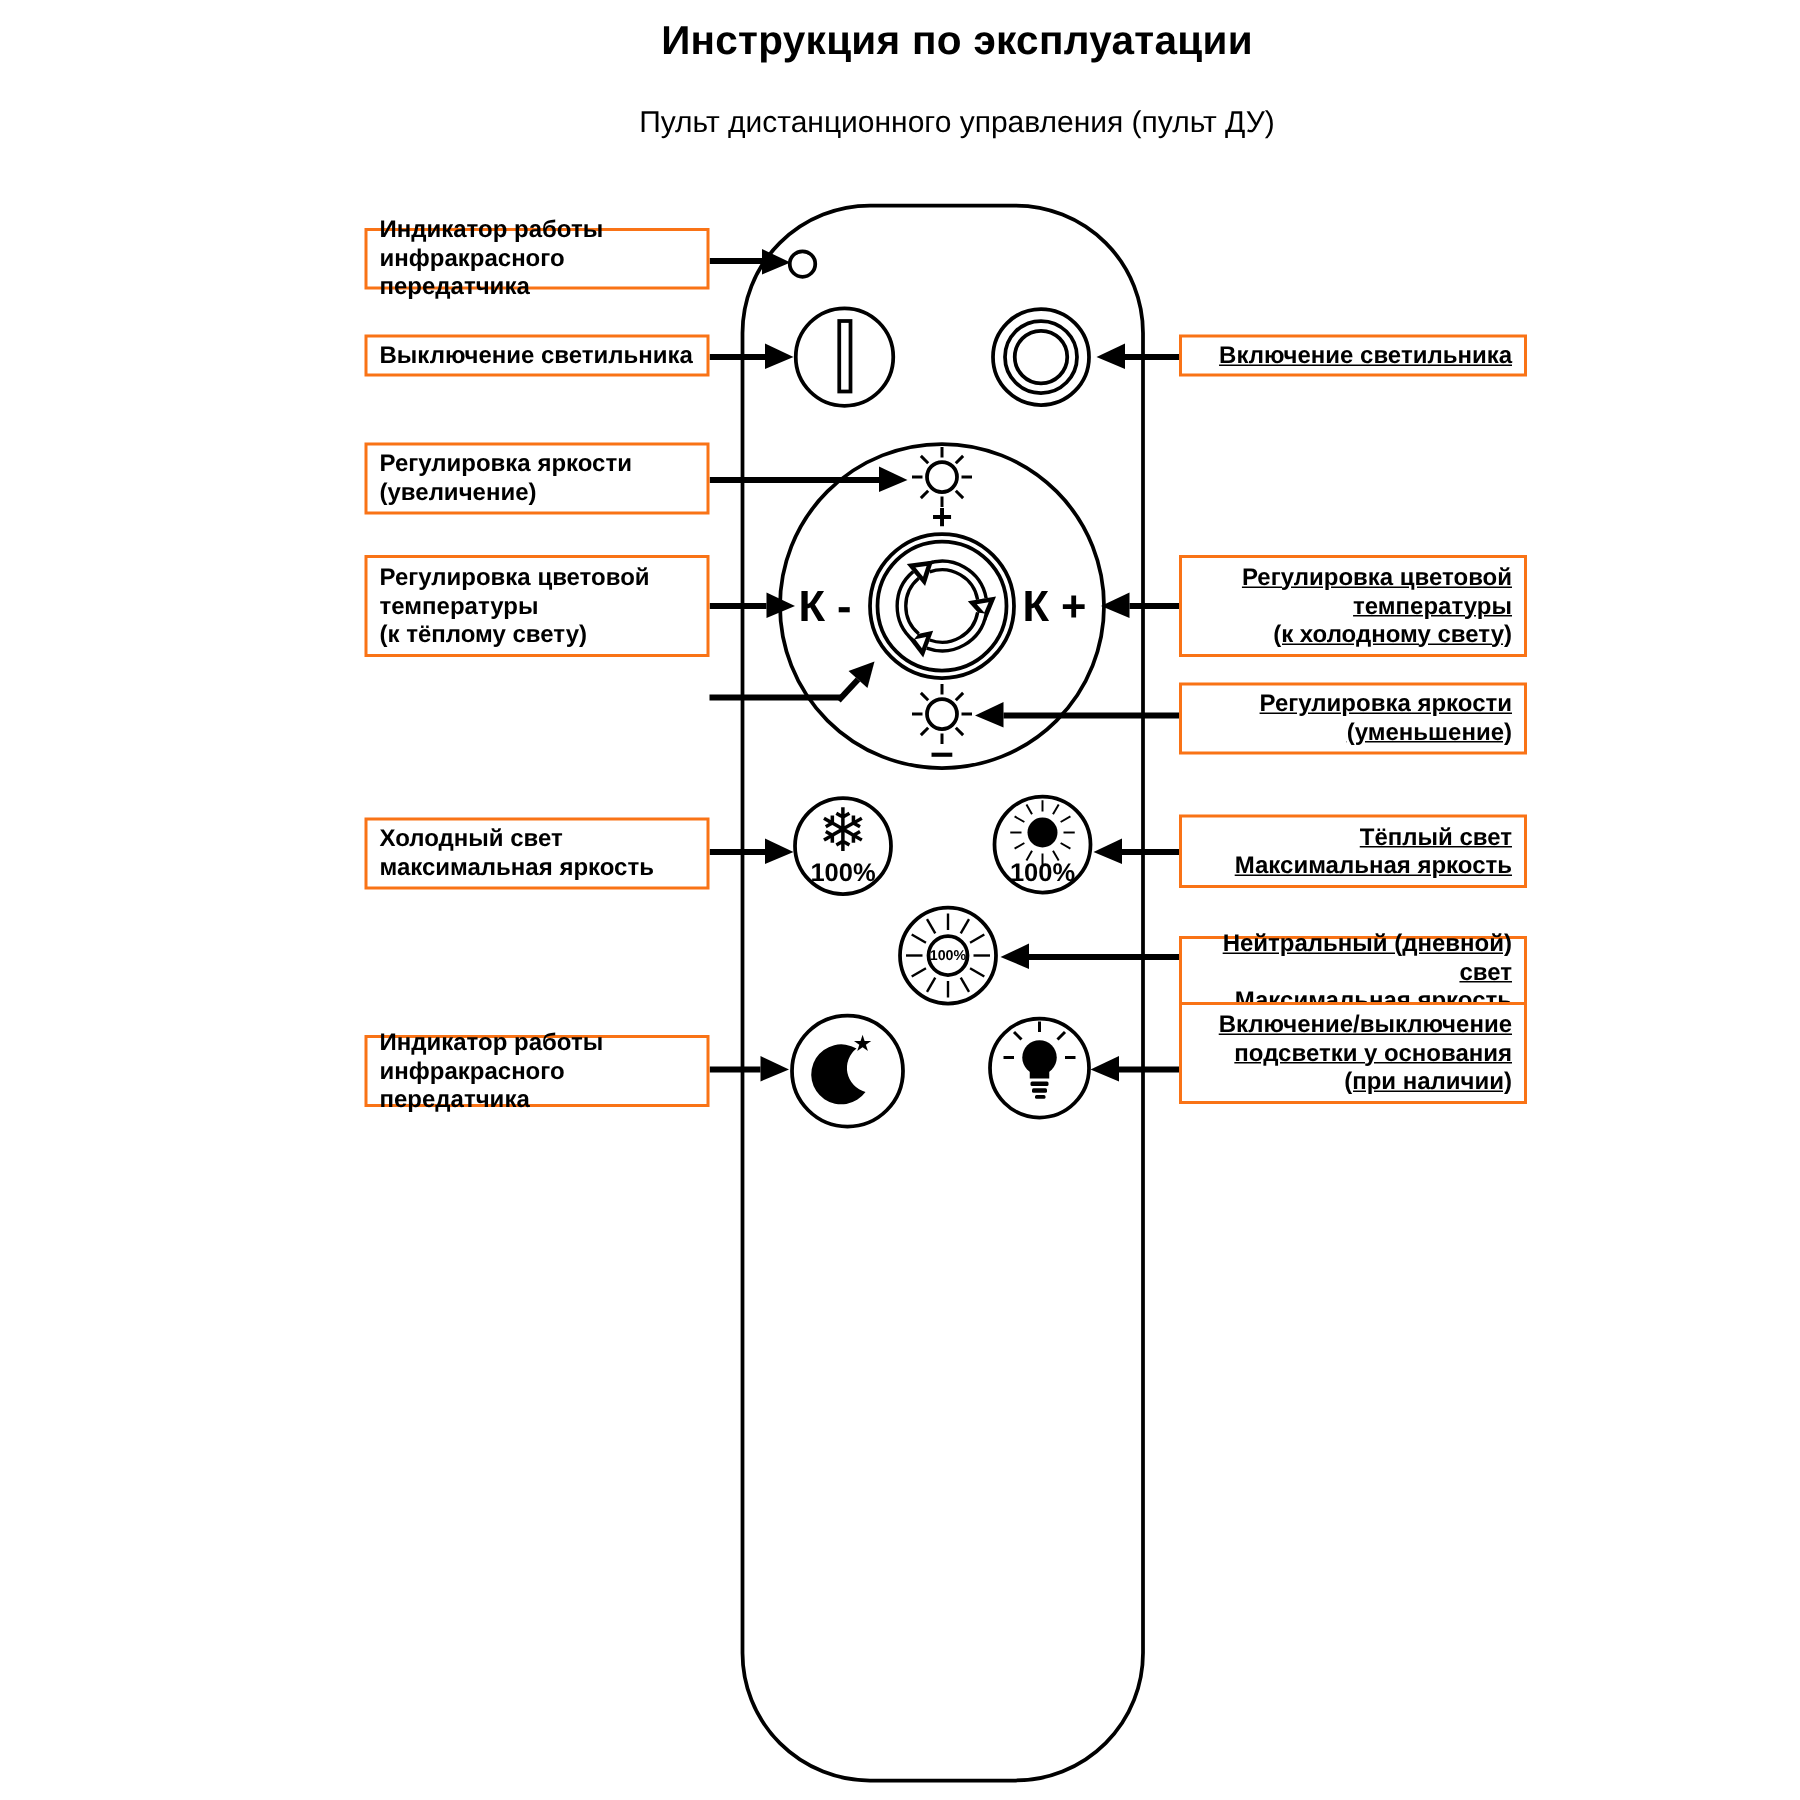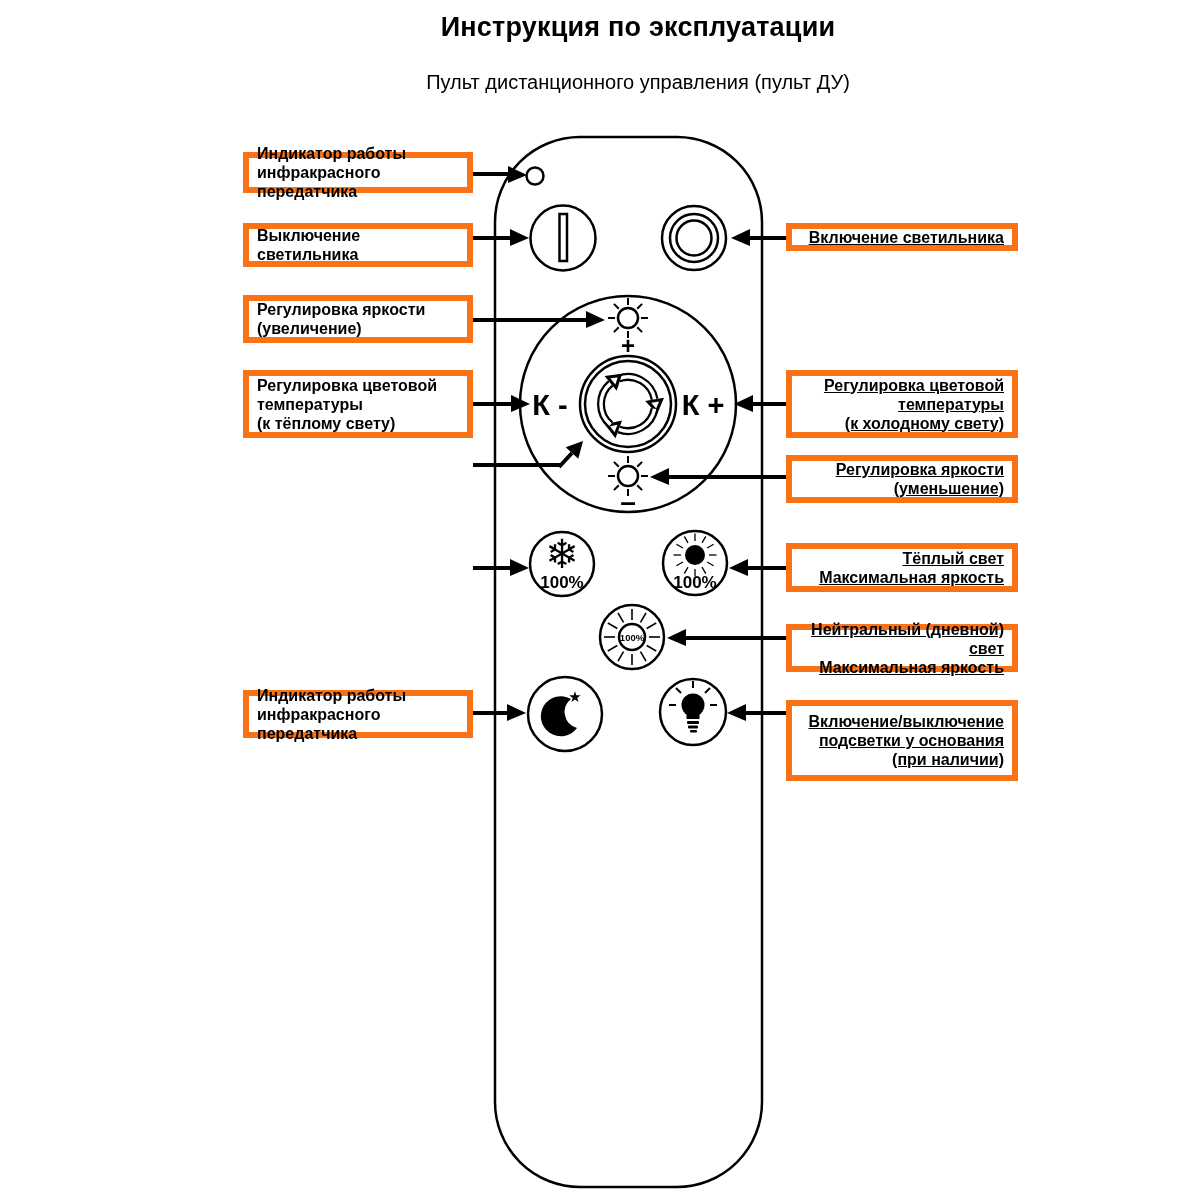--- a/index.html
+++ b/index.html
@@ -22,21 +22,21 @@
   .t-k{font-size:29px;}
   .t-plus{font-size:24px;}
   .t-minus{font-size:28px;}
   .t-pct{font-size:17px;}
   .t-pct-s{font-size:9.5px;}
   .t-snow{font-size:40px;font-weight:normal;}
   .t-star{font-size:15px;font-weight:normal;}
   .arc-b{fill:none;stroke:#000;stroke-width:8;}
   .arc-w{fill:none;stroke:#fff;stroke-width:3.5;}
   .head-w{fill:#fff;}
-  .callout{position:absolute;box-sizing:border-box;border:6px solid #f97316;background:#fff;
+  .callout{position:absolute;box-sizing:border-box;border:2px solid #f97316;background:#fff;
            display:flex;align-items:center;padding:0 8px;
            font-size:16px;line-height:19px;font-weight:bold;white-space:pre-line;}
   .callout.left{left:205px;width:230px;}
   .callout.right{left:748px;width:232px;text-align:right;justify-content:flex-end;text-decoration:underline;}
 </style>
 </head>
 <body>
 
 <div class="page">
 
@@ -226,36 +226,38 @@
         <line class="ray" stroke-width="2.6" x1="643" y1="693" x2="638" y2="688"></line>
         <line class="ray" stroke-width="2.6" x1="667" y1="693" x2="672" y2="688"></line>
         <line class="ray" stroke-width="2.6" x1="638" y1="705" x2="631" y2="705"></line>
         <line class="ray" stroke-width="2.6" x1="672" y1="705" x2="679" y2="705"></line>
       </g>
     </g>
   </svg>
 
   <div class="callout left" style="top:152px;height:41px"><span>Индикатор работы
 инфракрасного передатчика</span></div>
-  <div class="callout left" style="top:223px;height:44px"><span>Выключение светильника</span></div>
+  <div class="callout left" style="top:223px;height:28px"><span>Выключение светильника</span></div>
   <div class="callout left" style="top:295px;height:48px"><span>Регулировка яркости
 (увеличение)</span></div>
   <div class="callout left" style="top:370px;height:68px"><span>Регулировка цветовой
 температуры
 (к тёплому свету)</span></div>
+  <div class="callout left" style="top:545px;height:48px"><span>Холодный свет
+максимальная яркость</span></div>
   <div class="callout left" style="top:690px;height:48px"><span>Индикатор работы
 инфракрасного передатчика</span></div>
 
   <div class="callout right" style="top:223px;height:28px"><span>Включение светильника</span></div>
   <div class="callout right" style="top:370px;height:68px"><span>Регулировка цветовой
 температуры
 (к холодному свету)</span></div>
   <div class="callout right" style="top:455px;height:48px"><span>Регулировка яркости
 (уменьшение)</span></div>
   <div class="callout right" style="top:543px;height:49px"><span>Тёплый свет
 Максимальная яркость</span></div>
   <div class="callout right" style="top:624px;height:48px"><span>Нейтральный (дневной) свет
 Максимальная яркость</span></div>
-  <div class="callout right" style="top:700px;height:81px"><span>Включение/выключение
+  <div class="callout right" style="top:668px;height:68px"><span>Включение/выключение
 подсветки у основания
 (при наличии)</span></div>
 
 </div>
 
 </body></html>

